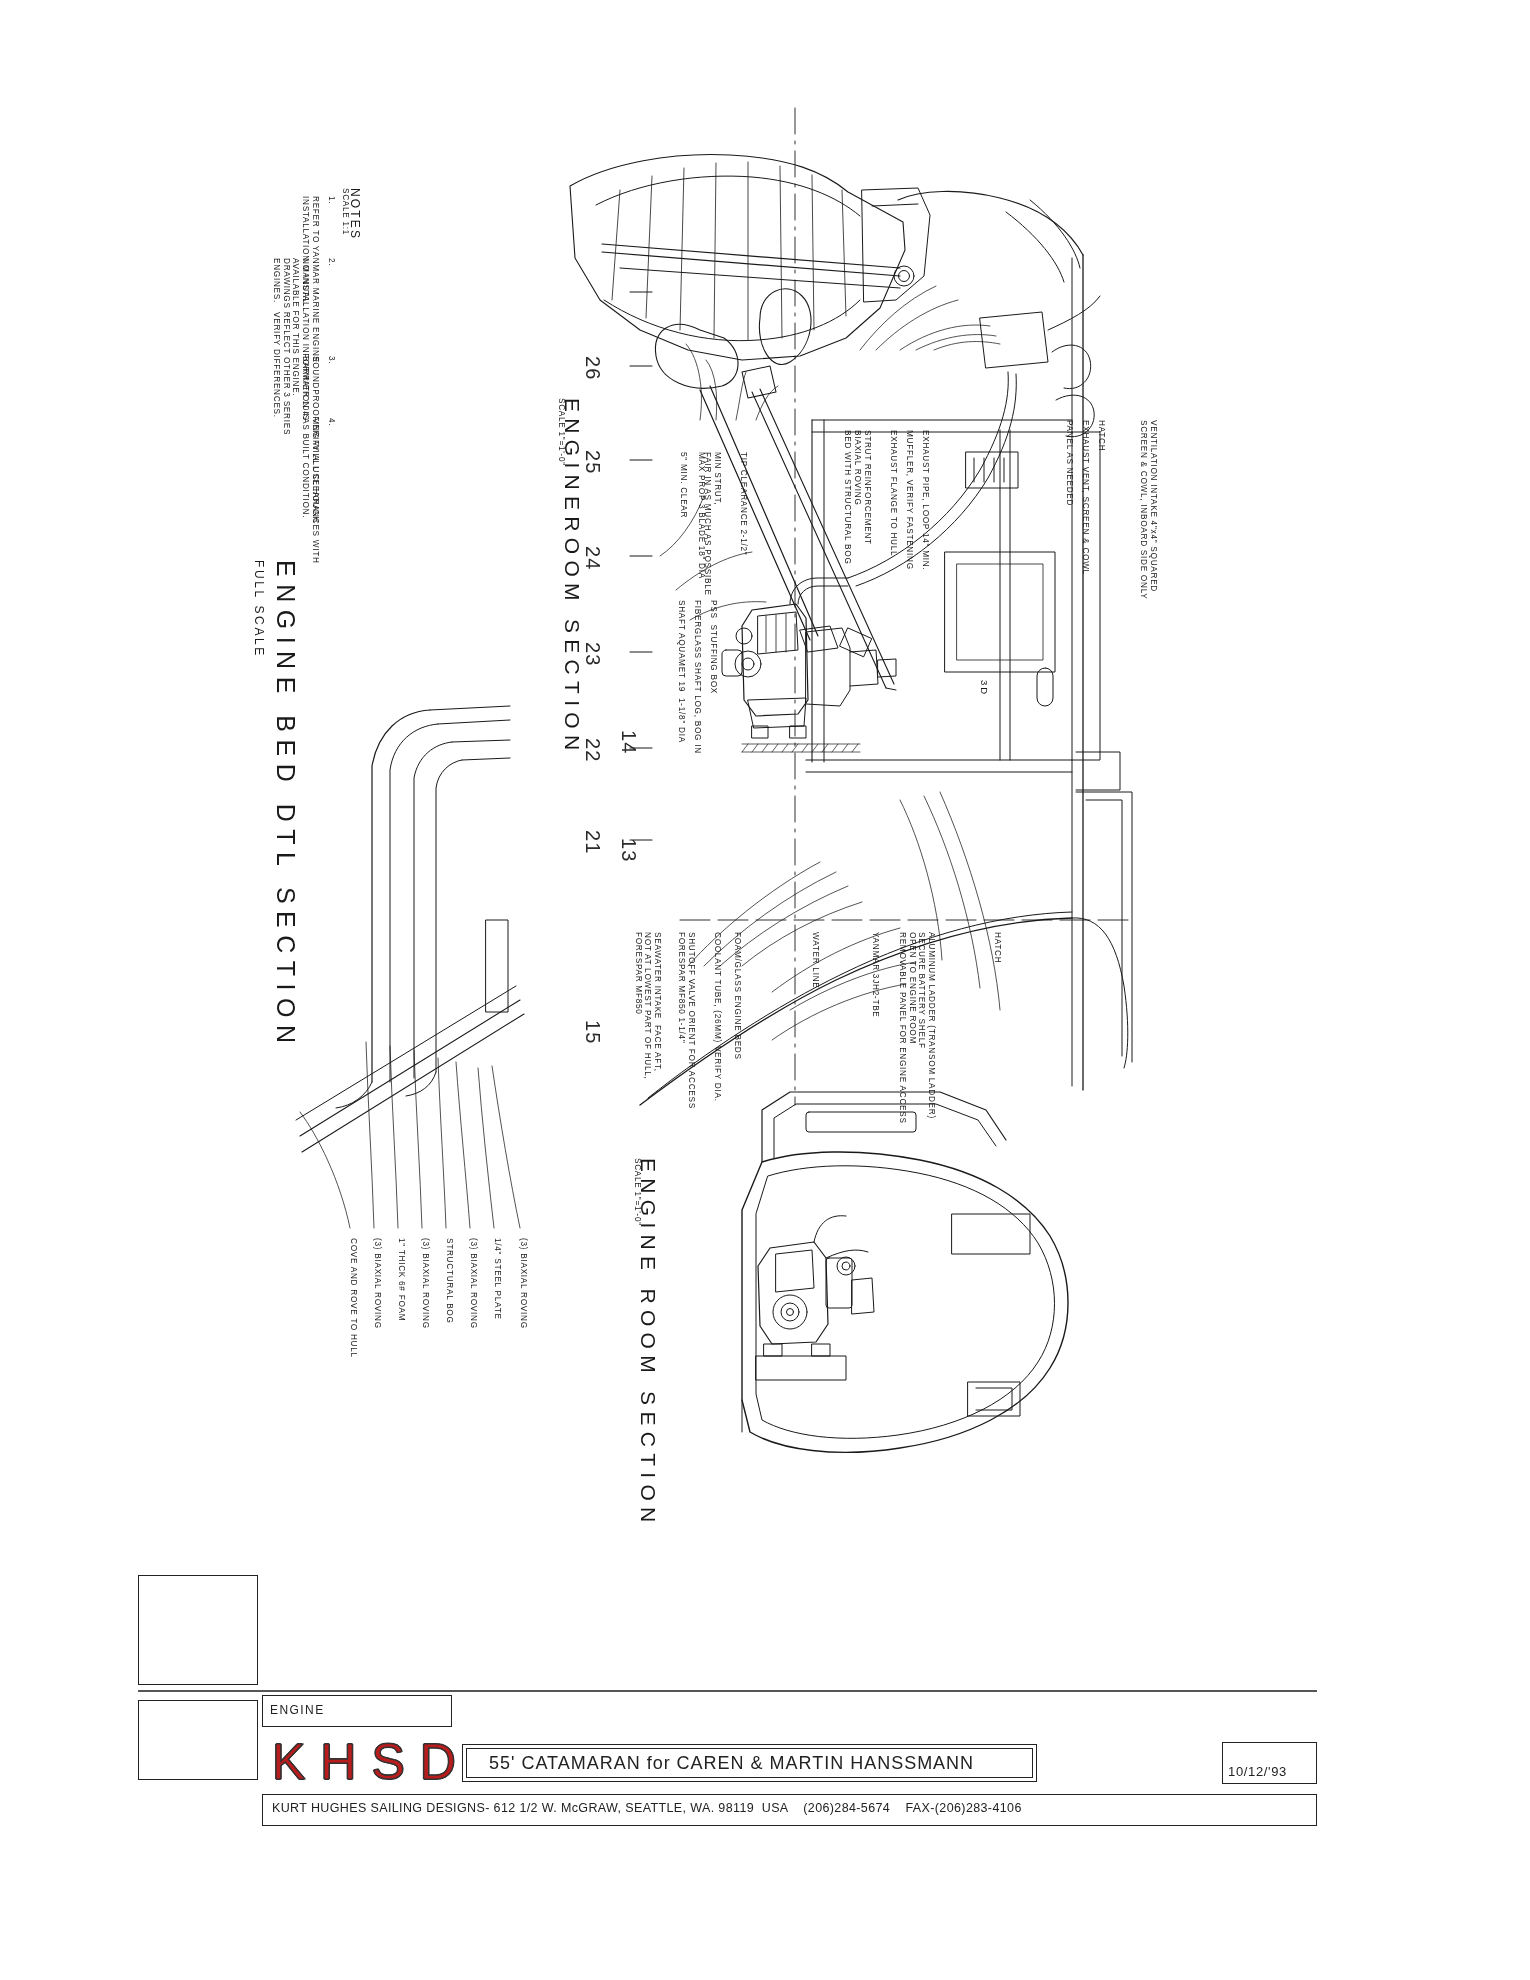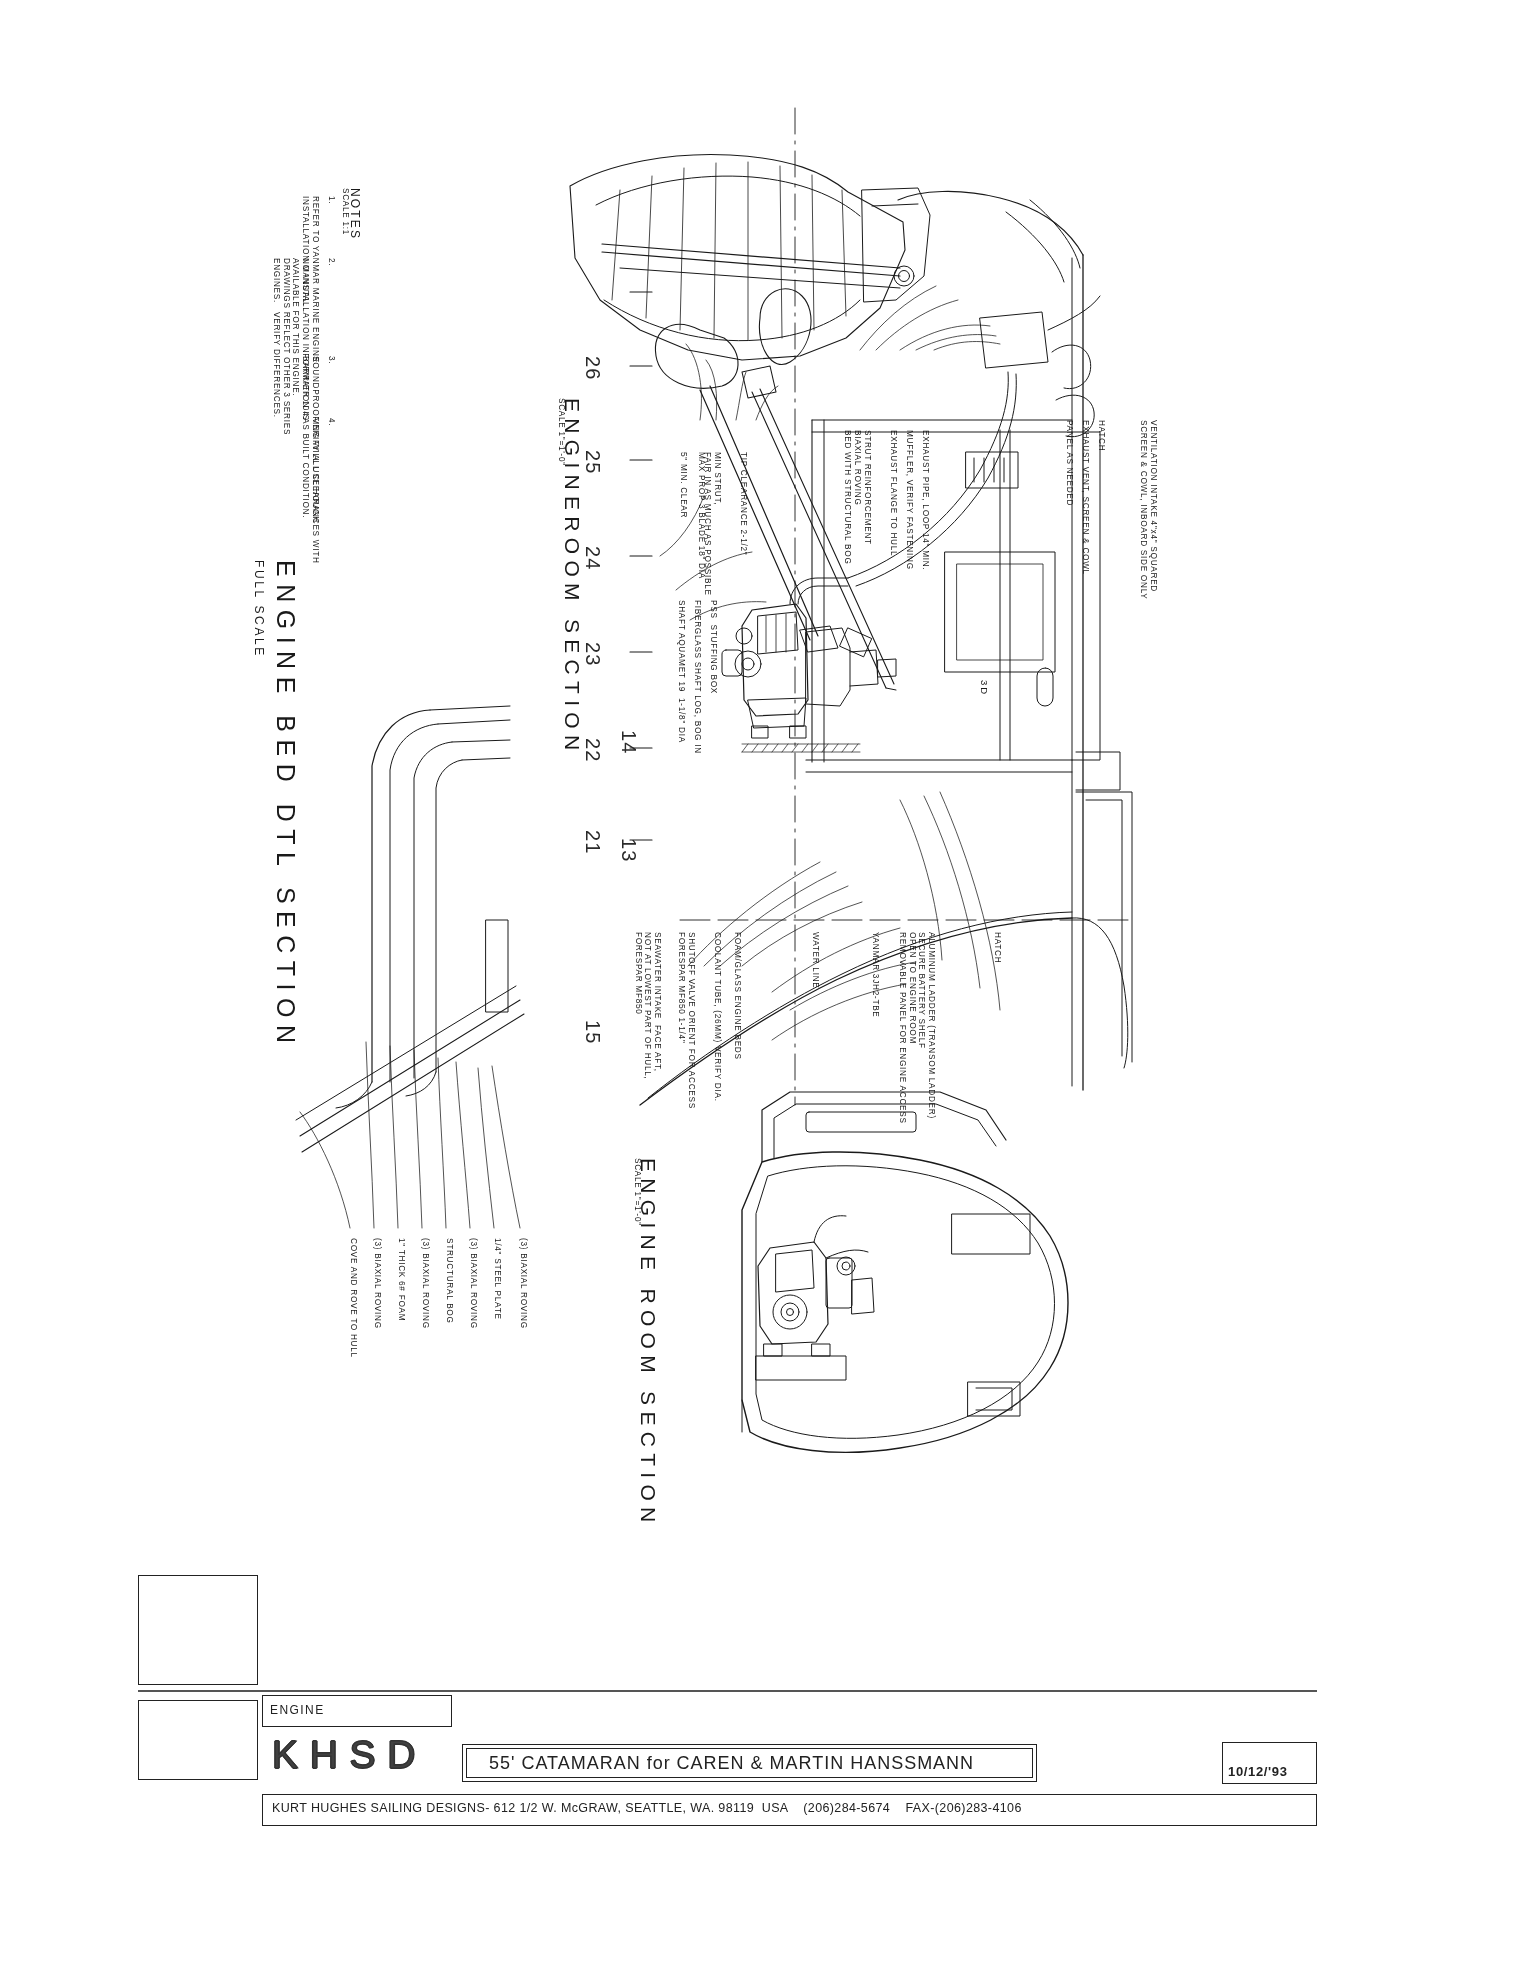--- a/index.html
+++ b/index.html
@@ -43,23 +43,23 @@
     background: #fff;
   }
   .tb-text {
     position: absolute;
     font-family: "Liberation Sans", sans-serif;
     color: #222;
     white-space: pre;
   }
   #khsd {
     position: absolute;
-    font-size: 39px;
+    font-size: 50px;
     letter-spacing: 0.30em;
-    color: #404040;
+    color: #b91c1c;
     -webkit-text-stroke: 1.1px #333;
     text-shadow:
       -1px 0 #333, 1px 0 #333, 0 -1px #333, 0 1px #333;
     font-family: "Liberation Sans", sans-serif;
   }
   svg.dwg { position: absolute; left: 0; top: 0; }
   svg.dwg * { vector-effect: non-scaling-stroke; }
 </style>
 </head>
 <body>
@@ -447,21 +447,21 @@
     <div class="tb-box" style="left:262px; top:1695px; width:190px; height:32px;"></div>
     <div class="tb-text" style="left:270px; top:1703px; font-size:12px; letter-spacing:0.12em;">ENGINE</div>
 
     <div id="khsd" style="left:272px; top:1733px;">KHSD</div>
 
     <div class="tb-box" style="left:462px; top:1744px; width:575px; height:38px;"></div>
     <div class="tb-box" style="left:466px; top:1748px; width:567px; height:30px; border-width:1px;"></div>
     <div class="tb-text" style="left:477px; top:1753px; font-size:18px; letter-spacing:0.055em;margin-left:12px;">55' CATAMARAN for CAREN &amp; MARTIN HANSSMANN</div>
 
     <div class="tb-box" style="left:1222px; top:1742px; width:95px; height:42px;"></div>
-    <div class="tb-text" style="left:1228px; top:1764px; font-size:13px; letter-spacing:0.05em;font-weight:bold;">10/12/'93</div>
+    <div class="tb-text" style="left:1228px; top:1764px; font-size:13px; letter-spacing:0.05em;">10/12/'93</div>
 
     <div class="tb-box" style="left:262px; top:1794px; width:1055px; height:32px;"></div>
     <div class="tb-text" style="left:272px; top:1801px; font-size:12.5px; letter-spacing:0.03em;">KURT HUGHES SAILING DESIGNS- 612 1/2 W. McGRAW, SEATTLE, WA. 98119  USA    (206)284-5674    FAX-(206)283-4106</div>
 
     <div style="position:absolute; left:138px; top:1690px; width:1179px; height:2px; background:#555;"></div>
   </div>
 
 </div>
 
 </body></html>

